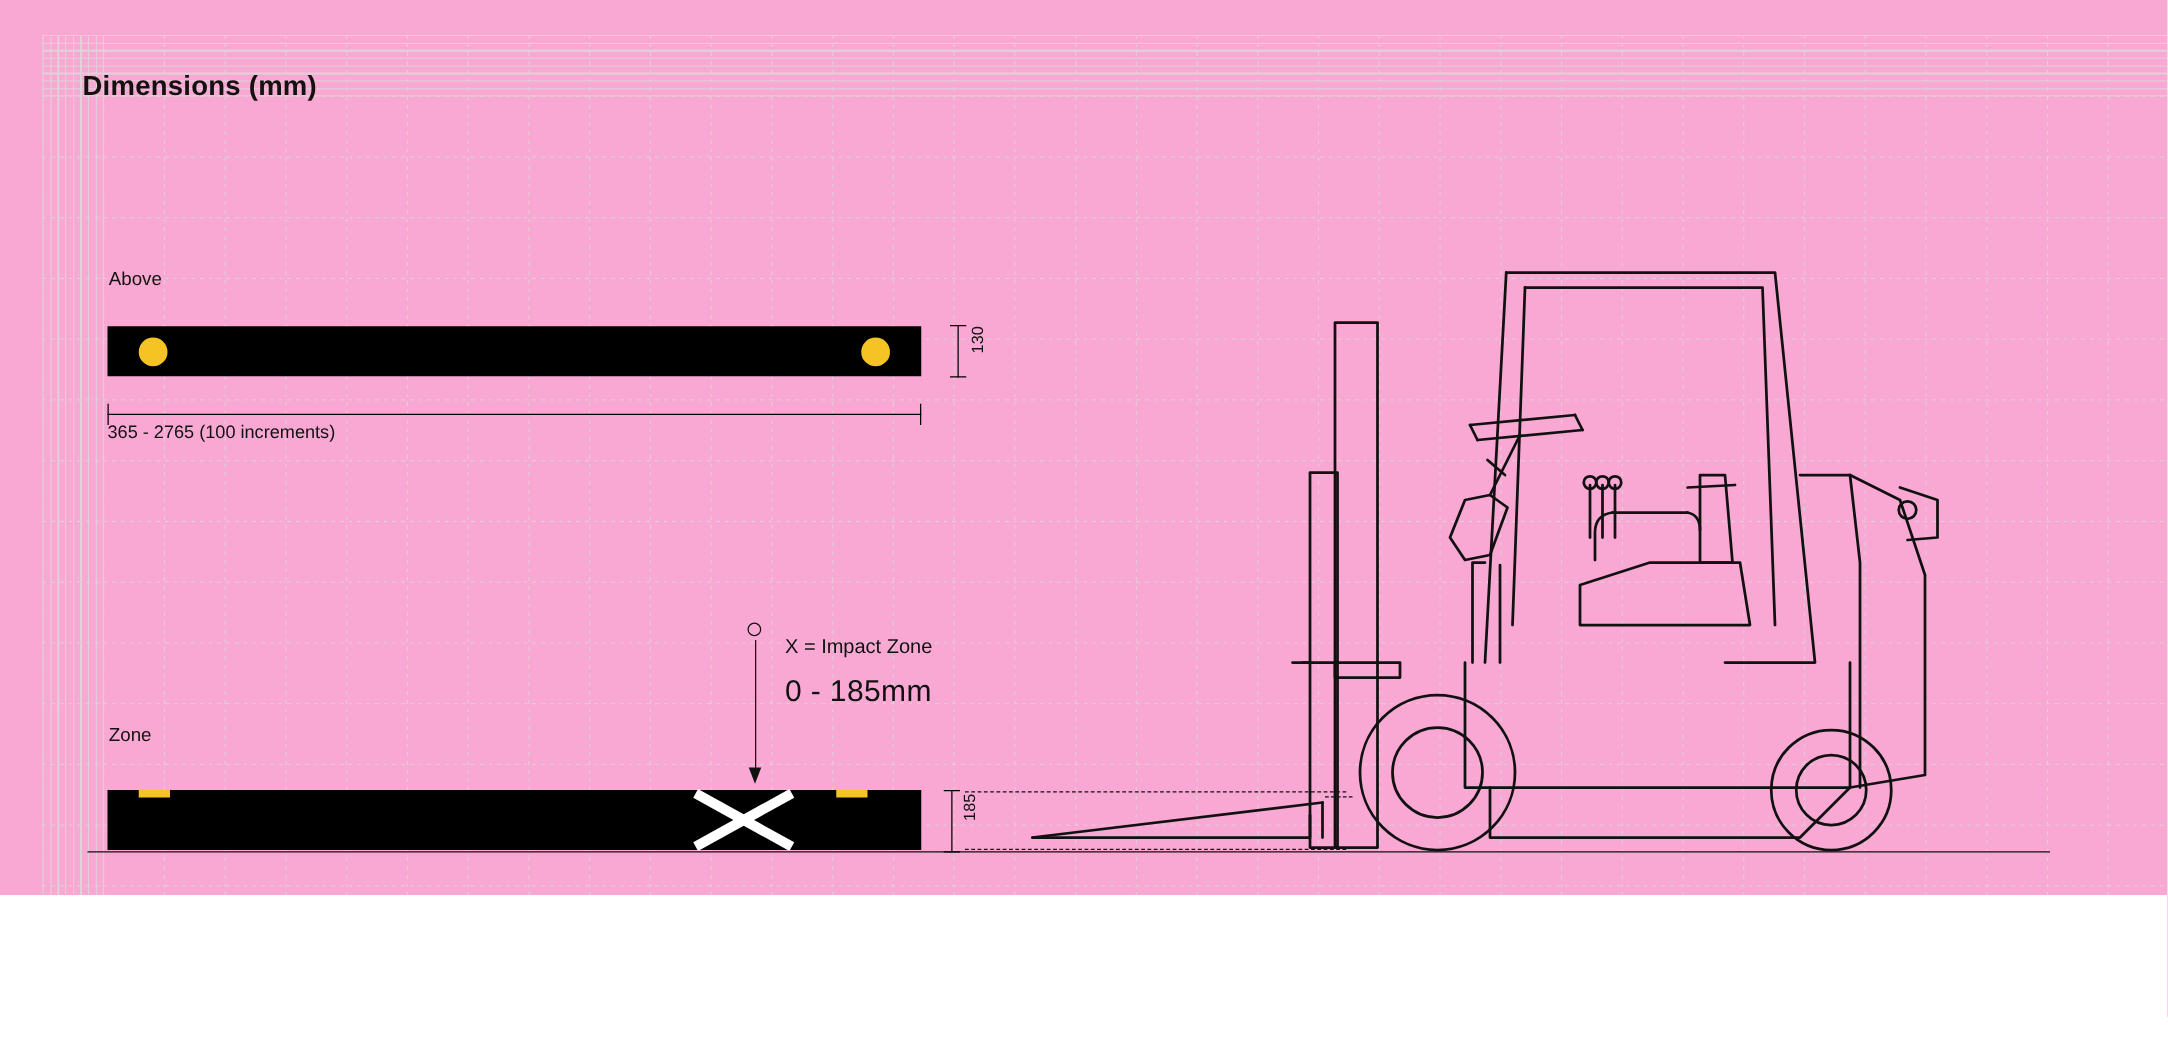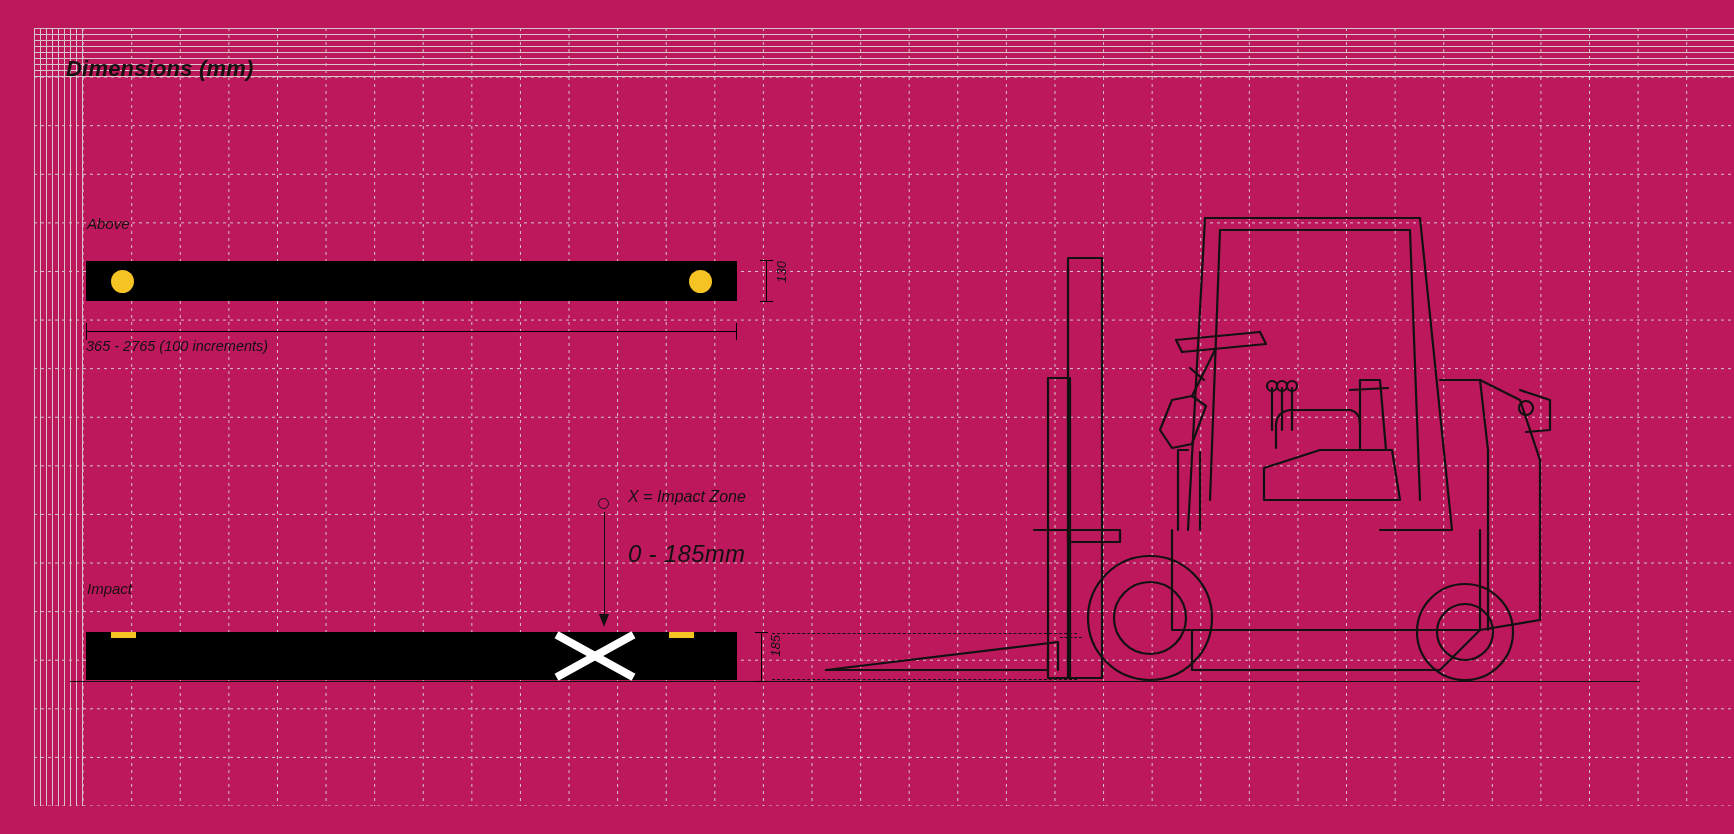--- a/index.html
+++ b/index.html
@@ -7,24 +7,23 @@
     padding: 0;
     background: #ffffff;
   }
   body {
     font-family: "Liberation Sans", sans-serif;
     color: #111111;
   }
   #stage {
     position: relative;
     width: 1734px;
-    height: 834px;
+    height: 716px;
     overflow: hidden;
-    background: #be185d;
-    font-style: italic;
+    background: #f9a8d4;
   }
   
   #grid {
     position: absolute;
     left: 34px;
     top: 28px;
     width: 1700px;
     height: 778px;
     background-image:
       repeating-linear-gradient(to right, #d9d9d9 0 1px, transparent 1px 6px),
@@ -165,21 +164,21 @@
     top: 498px;
     width: 11px;
     height: 11px;
     border: 1.3px solid #111;
     border-radius: 50%;
     box-sizing: border-box;
   }
   #impact-title {
     position: absolute;
     left: 628px;
-    top: 488px;
+    top: 509px;
     font-size: 16px;
     color: #111;
   }
   #impact-value {
     position: absolute;
     left: 628px;
     top: 540px;
     font-size: 24px;
     color: #111;
     letter-spacing: 0.3px;
@@ -335,21 +334,21 @@
   <div id="dim-width-text" style="left:86px;">365 - 2765 (100 increments)</div>
 
   <div id="impact-marker"></div>
   <div id="impact-title">X = Impact Zone</div>
   <div id="impact-value">0 - 185mm</div>
   <div id="impact-arrow">
     <div class="shaft"></div>
     <div class="head"></div>
   </div>
 
-  <div class="view-label" id="label-front">Impact</div>
+  <div class="view-label" id="label-front">Zone</div>
 
   <div id="bar-front">
     <div class="front-chip" id="chip-left"></div>
     <div class="front-chip" id="chip-right"></div>
     <div id="x-mark">
       <div class="s s1"></div>
       <div class="s s2"></div>
     </div>
   </div>
 

